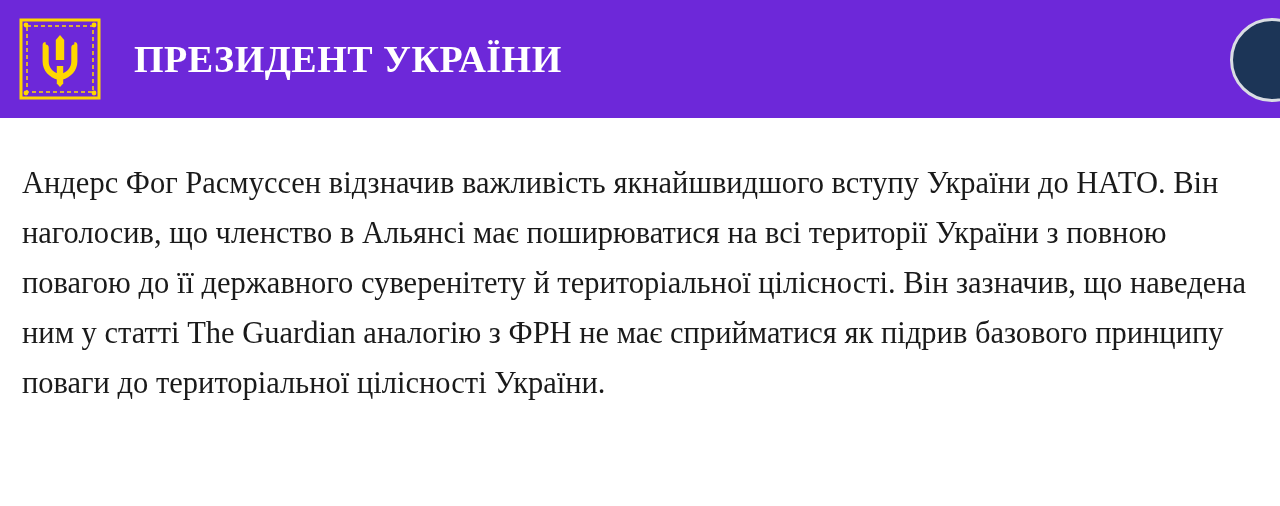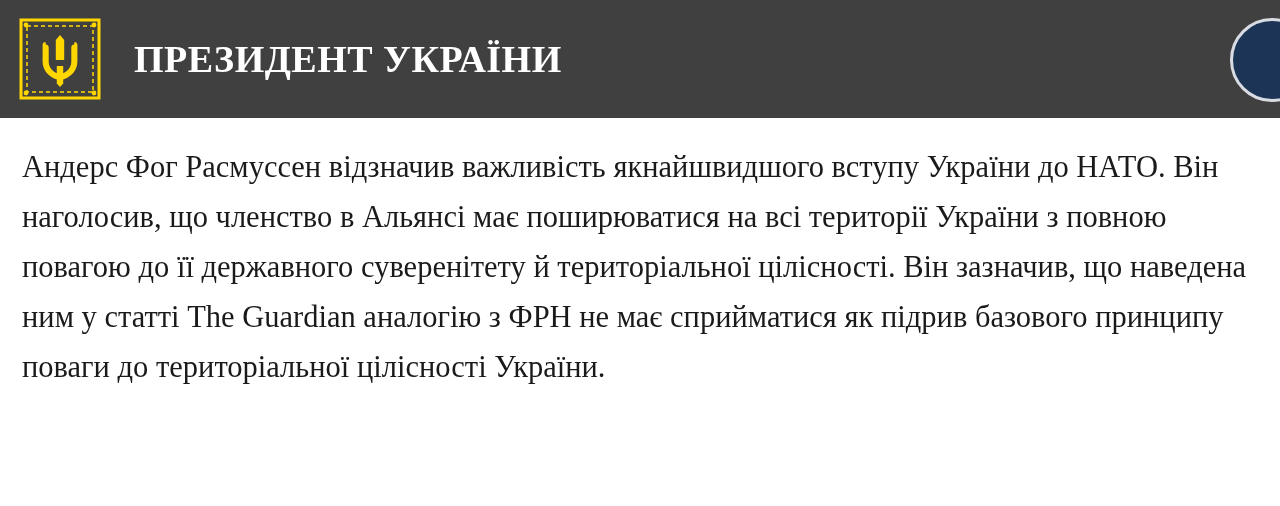--- a/index.html
+++ b/index.html
@@ -13,21 +13,21 @@
     background: #ffffff;
     font-family: "Liberation Serif", serif;
     overflow: hidden;
   }
 
   
   .header {
     position: relative;
     width: 100%;
     height: 118px;
-    background: #404040;
+    background: #6d28d9;
     display: flex;
     align-items: center;
     box-sizing: border-box;
     padding-left: 18px;
     overflow: hidden;
   }
 
   .emblem {
     width: 84px;
     height: 84px;
@@ -57,21 +57,21 @@
     height: 84px;
     border-radius: 50%;
     border: 3px solid #d9dde3;
     background: #1c3557;
     box-sizing: border-box;
   }
 
   
   .content {
     box-sizing: border-box;
-    padding: 24px 24px 0 22px;
+    padding: 40px 24px 0 22px;
   }
 
   .body-text {
     color: #1a1a1a;
     font-family: "Liberation Serif", serif;
     font-size: 30.5px;
     line-height: 50px;
     text-align: left;
     margin: 0;
   }

